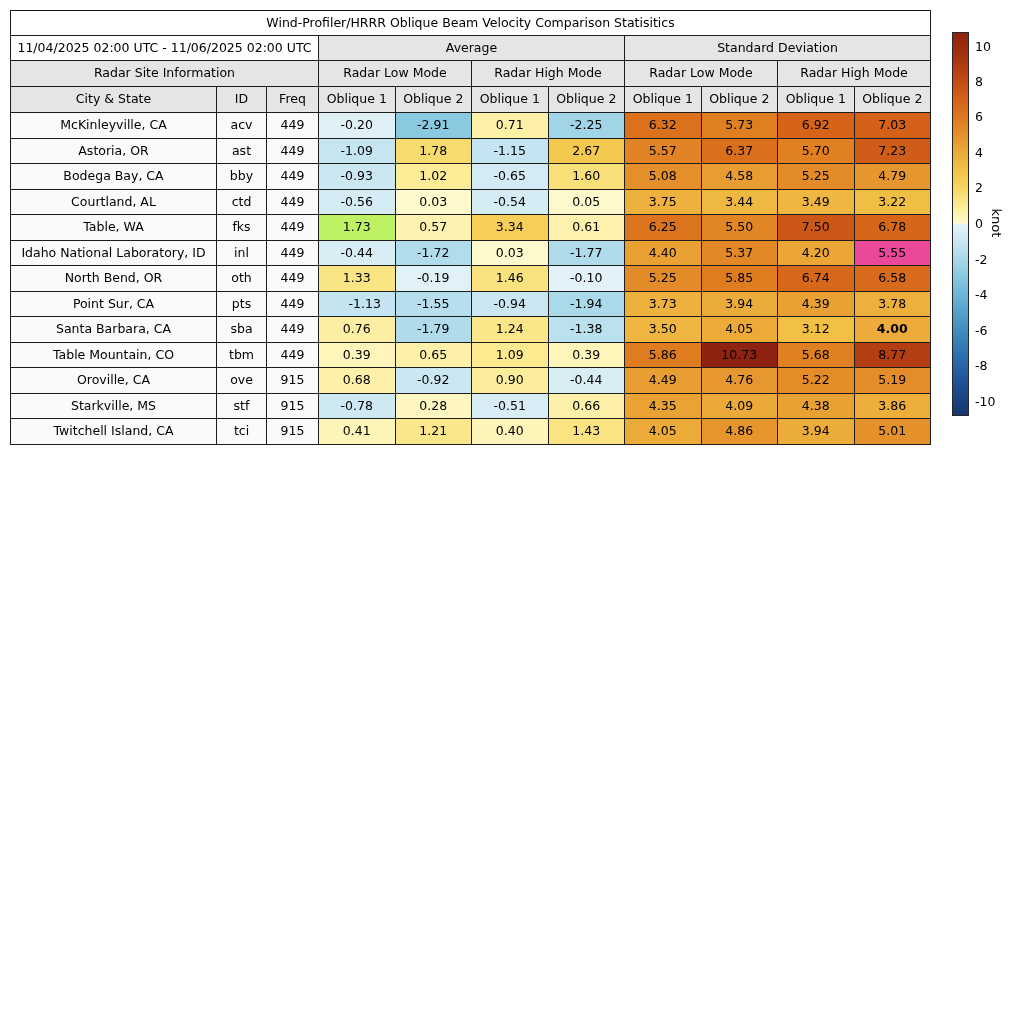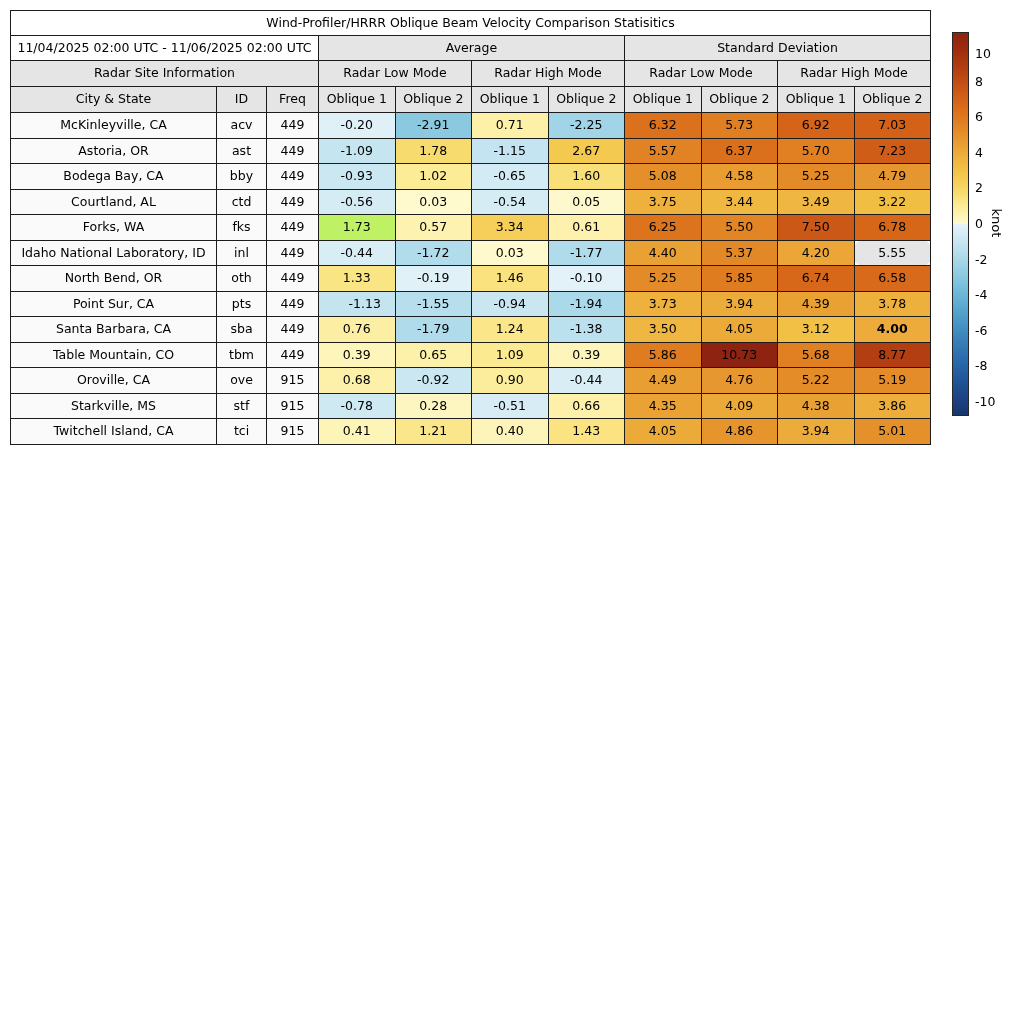--- a/index.html
+++ b/index.html
@@ -167,21 +167,21 @@
           <td class="val" style="background: rgb(213, 236, 245);">-0.56</td>
           <td class="val" style="background: rgb(254, 250, 206);">0.03</td>
           <td class="val" style="background: rgb(214, 236, 245);">-0.54</td>
           <td class="val" style="background: rgb(254, 249, 205);">0.05</td>
           <td class="val" style="background: rgb(238, 177, 61);">3.75</td>
           <td class="val" style="background: rgb(239, 184, 65);">3.44</td>
           <td class="val" style="background: rgb(239, 183, 65);">3.49</td>
           <td class="val" style="background: rgb(241, 190, 68);">3.22</td>
         </tr>
         <tr>
-          <td class="site">Forks, WA</td>
+          <td class="site">Table, WA</td>
           <td class="site">fks</td>
           <td class="site">449</td>
           <td class="val" style="background: #bef264;">1.73</td>
           <td class="val" style="background: rgb(253, 242, 175);">0.57</td>
           <td class="val" style="background: rgb(245, 207, 89);">3.34</td>
           <td class="val" style="background: rgb(253, 241, 173);">0.61</td>
           <td class="val" style="background: rgb(220, 115, 29);">6.25</td>
           <td class="val" style="background: rgb(226, 133, 37);">5.50</td>
           <td class="val" style="background: rgb(203, 88, 23);">7.50</td>
           <td class="val" style="background: rgb(214, 103, 25);">6.78</td>
@@ -190,21 +190,21 @@
           <td class="site">Idaho National Laboratory, ID</td>
           <td class="site">inl</td>
           <td class="site">449</td>
           <td class="val" style="background: rgb(217, 237, 245);">-0.44</td>
           <td class="val" style="background: rgb(177, 220, 235);">-1.72</td>
           <td class="val" style="background: rgb(254, 250, 206);">0.03</td>
           <td class="val" style="background: rgb(175, 219, 234);">-1.77</td>
           <td class="val" style="background: rgb(233, 161, 52);">4.40</td>
           <td class="val" style="background: rgb(226, 136, 38);">5.37</td>
           <td class="val" style="background: rgb(235, 166, 55);">4.20</td>
-          <td class="val" style="background: #e5e5e5; border-radius: 9px;">5.55</td>
+          <td class="val" style="background: #ec4899;">5.55</td>
         </tr>
         <tr>
           <td class="site">North Bend, OR</td>
           <td class="site">oth</td>
           <td class="site">449</td>
           <td class="val" style="background: rgb(250, 229, 133);">1.33</td>
           <td class="val" style="background: rgb(224, 241, 247);">-0.19</td>
           <td class="val" style="background: rgb(250, 226, 127); margin-left: 46px;">1.46</td>
           <td class="val" style="background: rgb(227, 242, 248);">-0.10</td>
           <td class="val" style="background: rgb(227, 139, 40);">5.25</td>
@@ -289,21 +289,21 @@
           <td class="val" style="background: rgb(230, 149, 45);">4.86</td>
           <td class="val" style="background: rgb(236, 172, 59);">3.94</td>
           <td class="val" style="background: rgb(229, 145, 43);">5.01</td>
         </tr>
       </tbody>
   </table>
 
   <div class="cbar-wrap">
     <div class="cbar" id="cbar" style="background: linear-gradient(rgb(142, 35, 17) 0%, rgb(154, 42, 13) 3.4%, rgb(174, 58, 16) 8.06%, rgb(194, 77, 21) 12.72%, rgb(212, 98, 24) 17.38%, rgb(222, 120, 30) 22.04%, rgb(229, 145, 43) 26.7%, rgb(236, 171, 58) 31.36%, rgb(242, 195, 71) 36.02%, rgb(247, 214, 99) 40.68%, rgb(252, 236, 150) 45.34%, rgb(254, 250, 208) 50%, rgb(230, 243, 249) 50%, rgb(200, 230, 241) 54.66%, rgb(168, 216, 232) 59.32%, rgb(136, 200, 223) 63.98%, rgb(108, 181, 214) 68.64%, rgb(83, 161, 203) 73.3%, rgb(65, 140, 191) 77.96%, rgb(50, 119, 179) 82.62%, rgb(39, 99, 168) 87.28%, rgb(31, 80, 148) 91.94%, rgb(26, 64, 127) 96.6%, rgb(22, 55, 107) 100%);"></div>
     <div id="cticks">
-        <div class="ctick" style="top: 21px;">10</div>
+        <div class="ctick" style="top: 14px;">10</div>
         <div class="ctick" style="top: 48.6px;">8</div>
         <div class="ctick" style="top: 84.2px;">6</div>
         <div class="ctick" style="top: 119.8px;">4</div>
         <div class="ctick" style="top: 155.4px;">2</div>
         <div class="ctick" style="top: 191px;">0</div>
         <div class="ctick" style="top: 226.6px;">-2</div>
         <div class="ctick" style="top: 262.2px;">-4</div>
         <div class="ctick" style="top: 297.8px;">-6</div>
         <div class="ctick" style="top: 333.4px;">-8</div>
         <div class="ctick" style="top: 369px;">-10</div>

